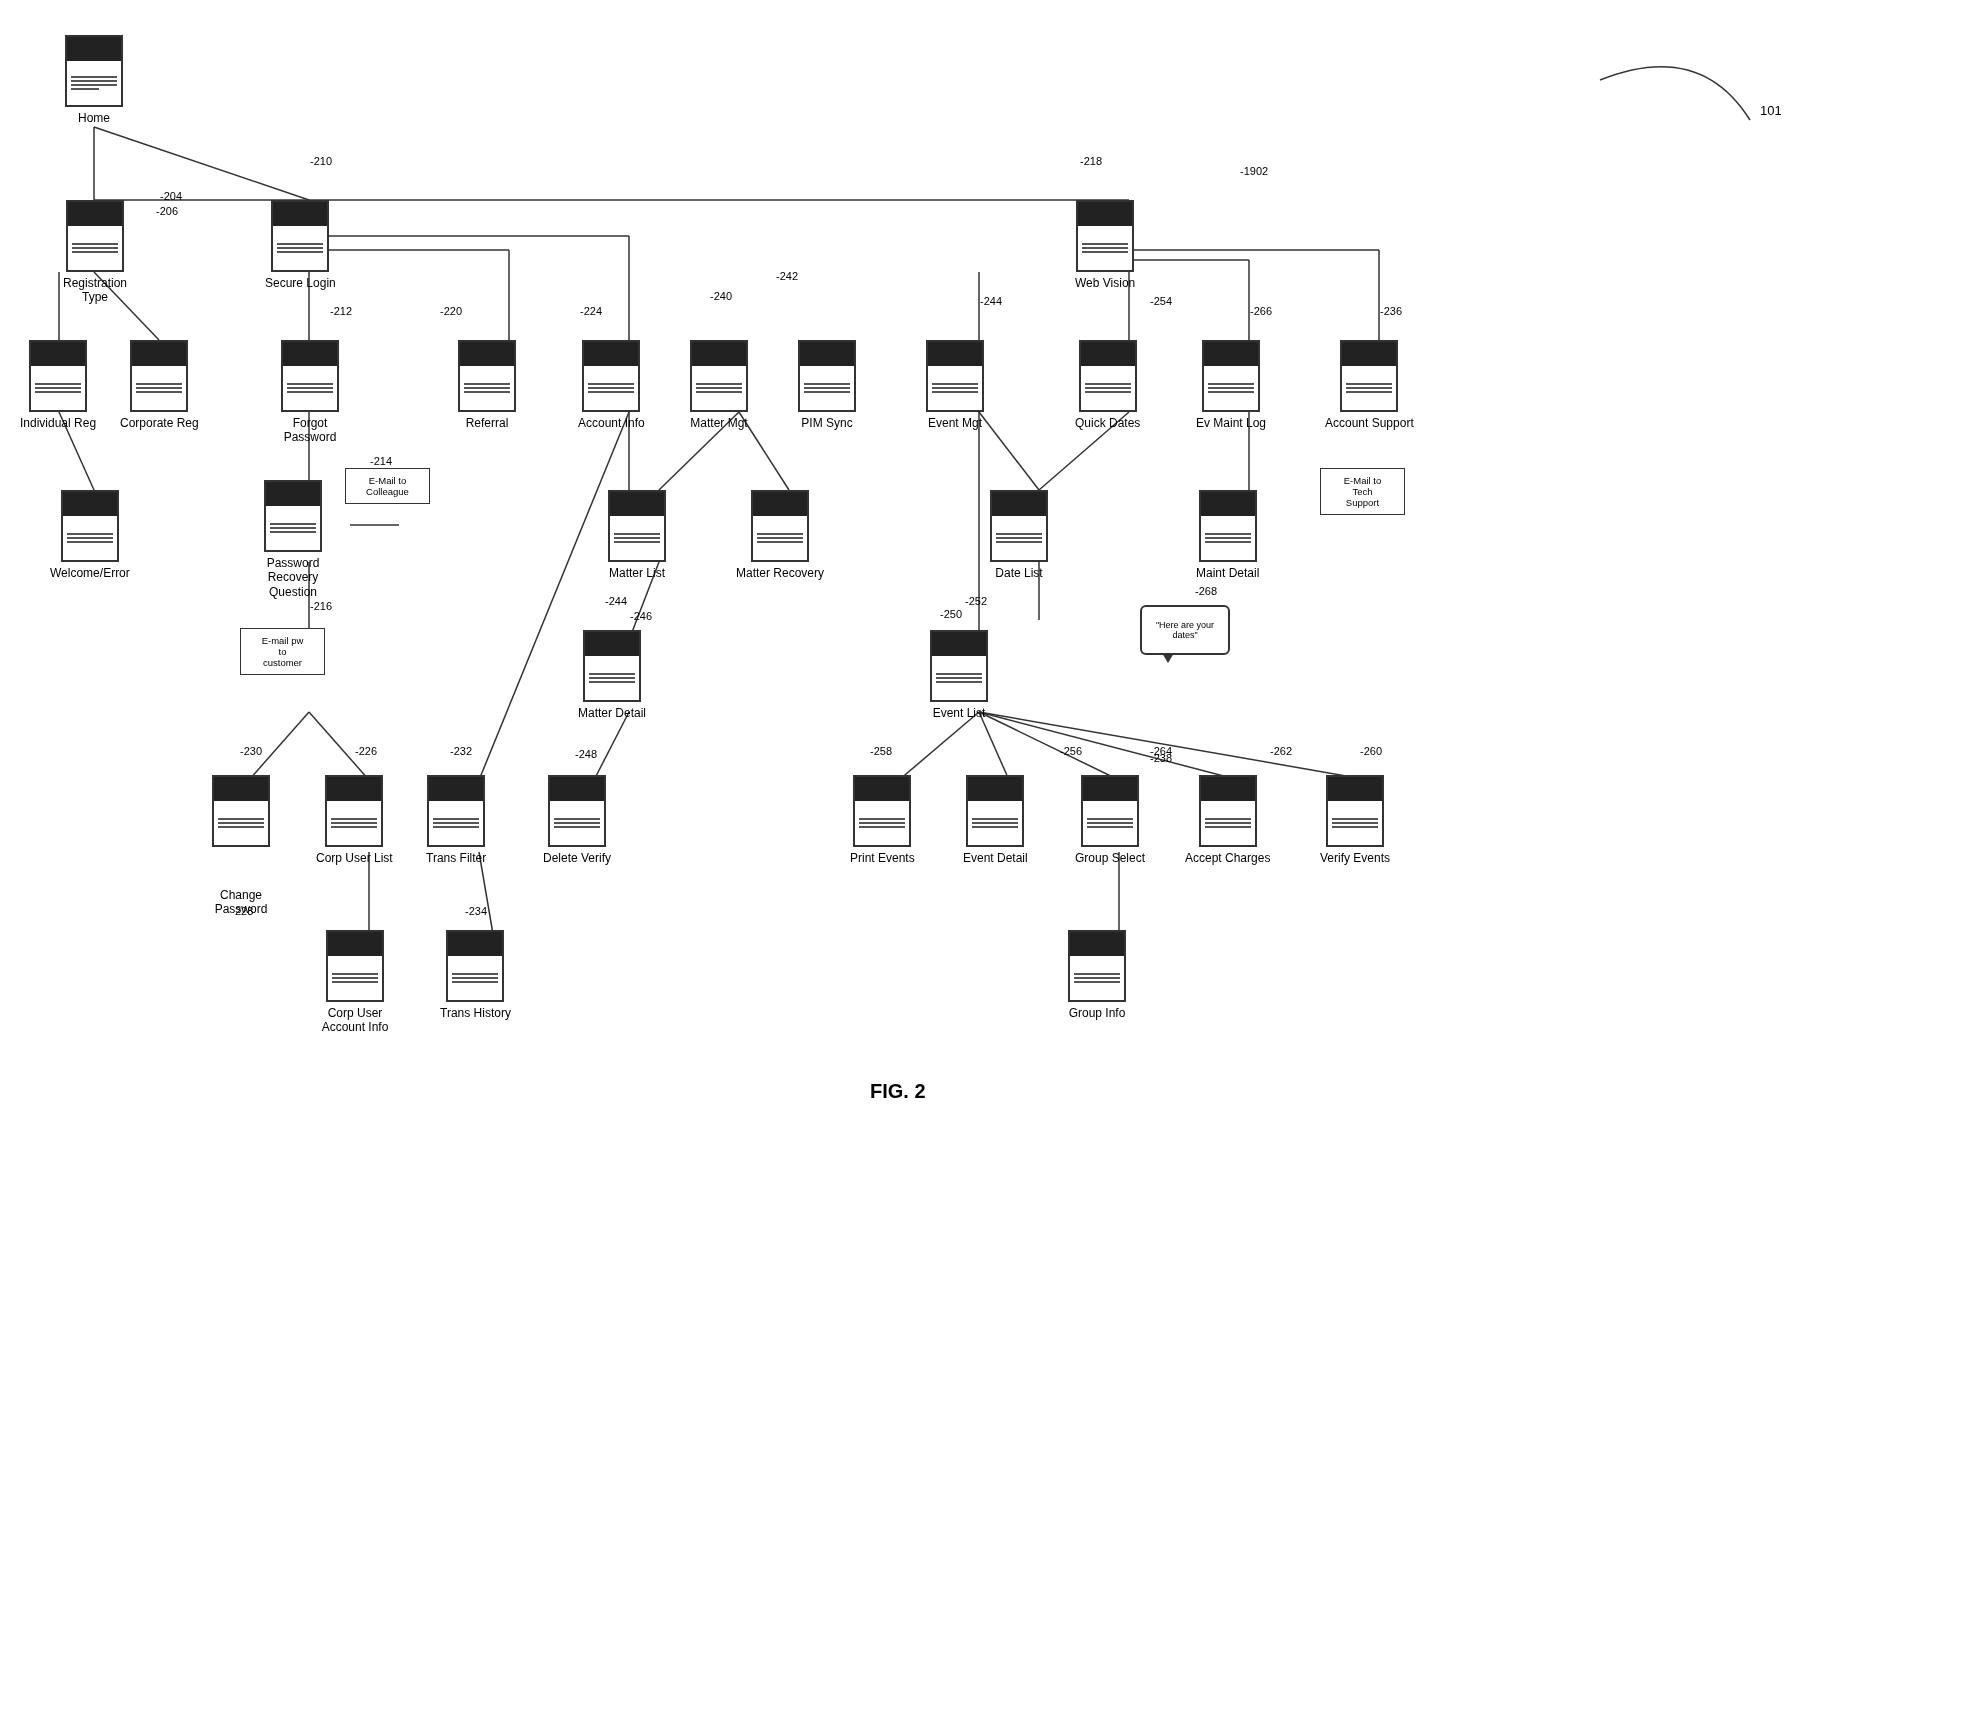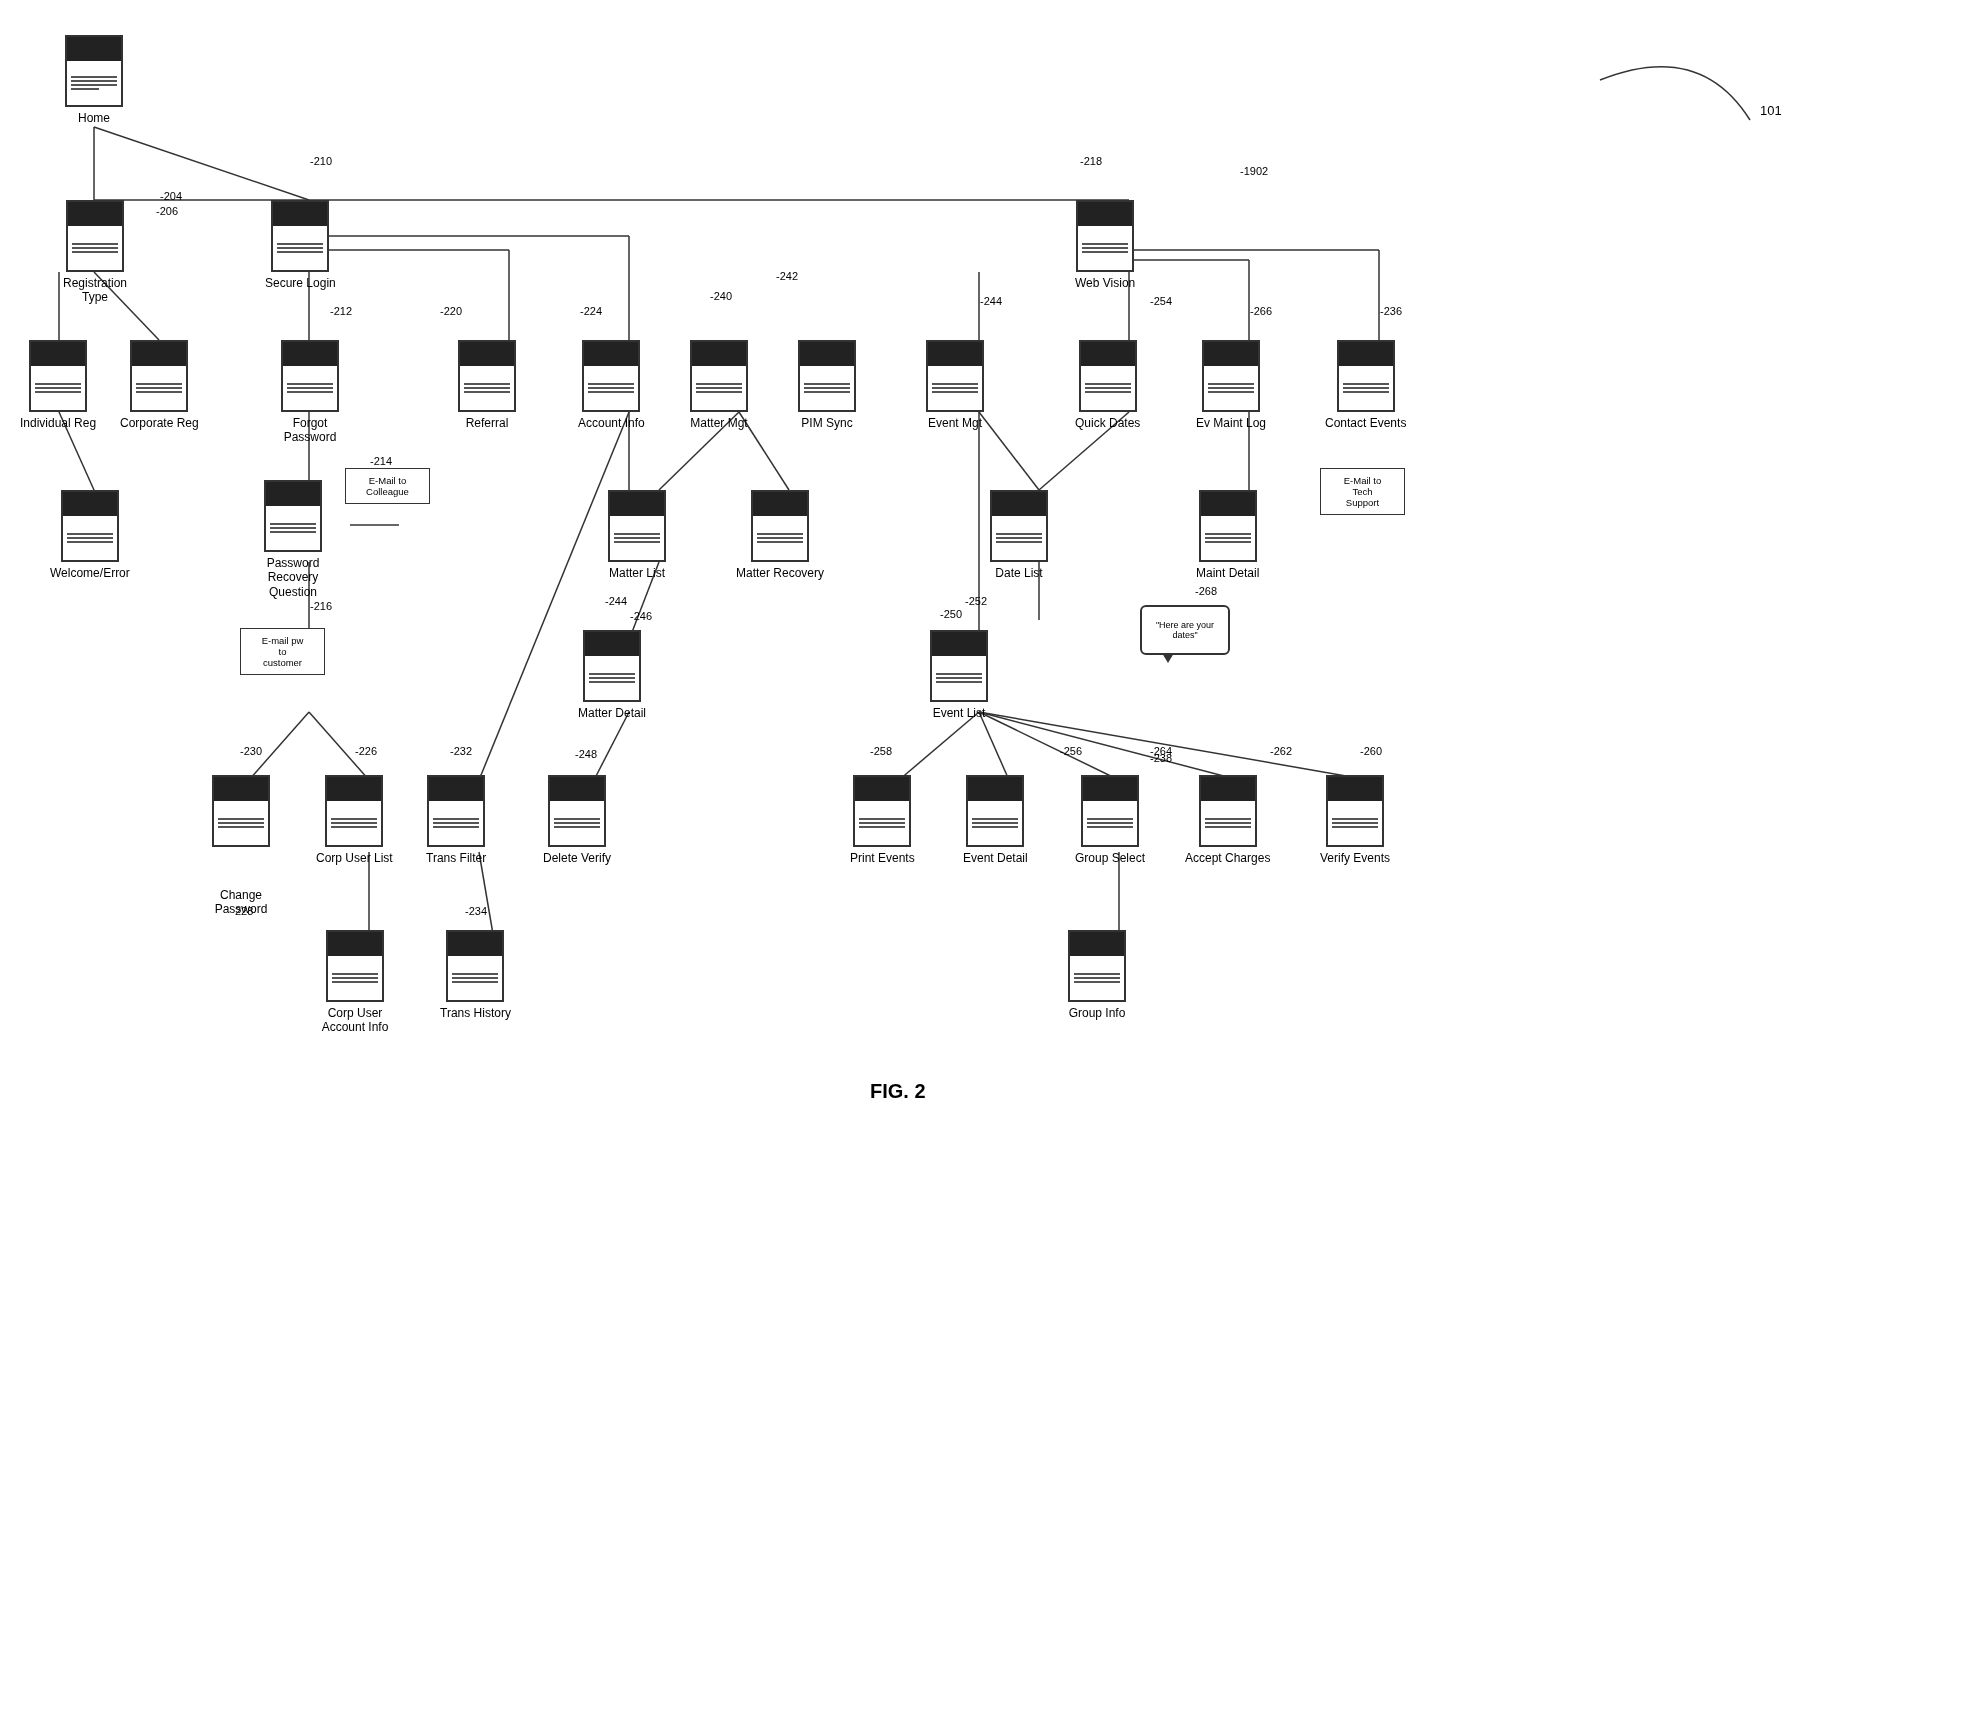--- a/index.html
+++ b/index.html
@@ -539,21 +539,21 @@
 
   <div class="node" style="left:1325px; top:340px;">
     <div class="page-icon">
       <div class="page-icon-header"></div>
       <div class="page-icon-lines">
         <div class="page-icon-line"></div>
         <div class="page-icon-line"></div>
         <div class="page-icon-line"></div>
       </div>
     </div>
-    <span class="node-label">Contact Events</span>
+    <span class="node-label">Account Support</span>
   </div>
 
   <div class="node" style="left:990px; top:490px;">
     <div class="page-icon">
       <div class="page-icon-header"></div>
       <div class="page-icon-lines">
         <div class="page-icon-line"></div>
         <div class="page-icon-line"></div>
         <div class="page-icon-line"></div>
       </div>

